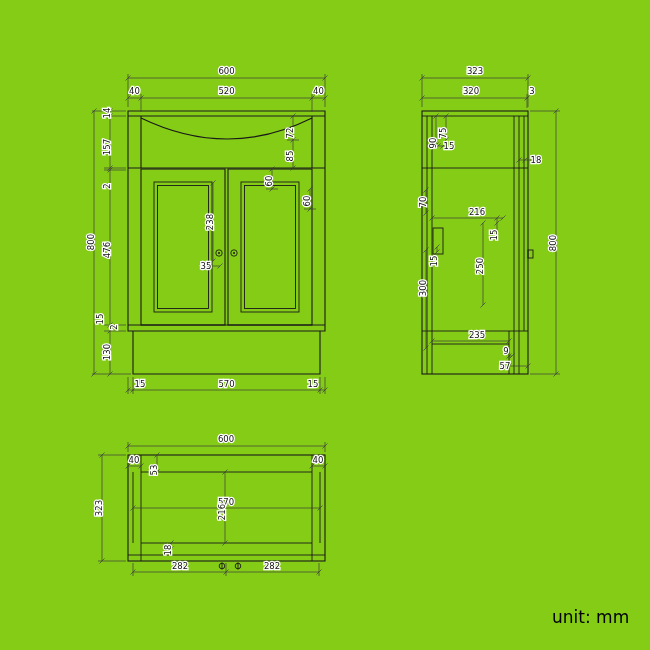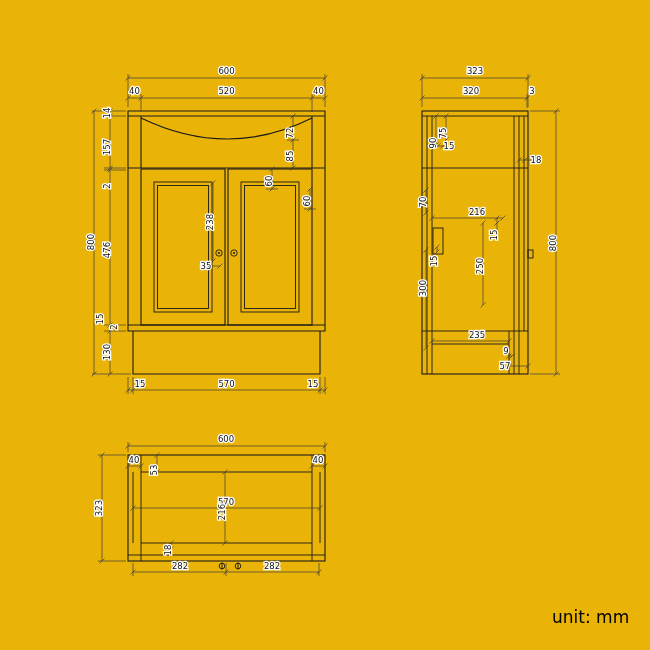--- a/index.html
+++ b/index.html
@@ -1,16 +1,16 @@
 <!DOCTYPE html>
 <html><head>
 <meta charset="utf-8">
 <style>
   html,body{margin:0;padding:0;background:#ffffff;}
-  .page{width:650px;height:650px;background:#eab308;position:relative;overflow:hidden;
+  .page{width:650px;height:650px;background:#84cc16;position:relative;overflow:hidden;
         font-family:"DejaVu Sans", sans-serif;}
   svg{display:block;}
   .geo{fill:none;stroke:#1a1a1a;stroke-width:1.1;stroke-linecap:square;}
   .geo-thin{fill:none;stroke:#1a1a1a;stroke-width:0.9;}
   .dim{fill:none;stroke:#3c3c3c;stroke-width:0.7;}
   text.dim-label{font-size:8.5px;fill:#111;stroke:#fff;stroke-width:2.5px;
                  paint-order:stroke;text-anchor:middle;
                  font-family:"DejaVu Sans", sans-serif;}
   text.unit-label{font-size:17px;fill:#000;text-anchor:start;
                   font-family:"DejaVu Sans", sans-serif;}

